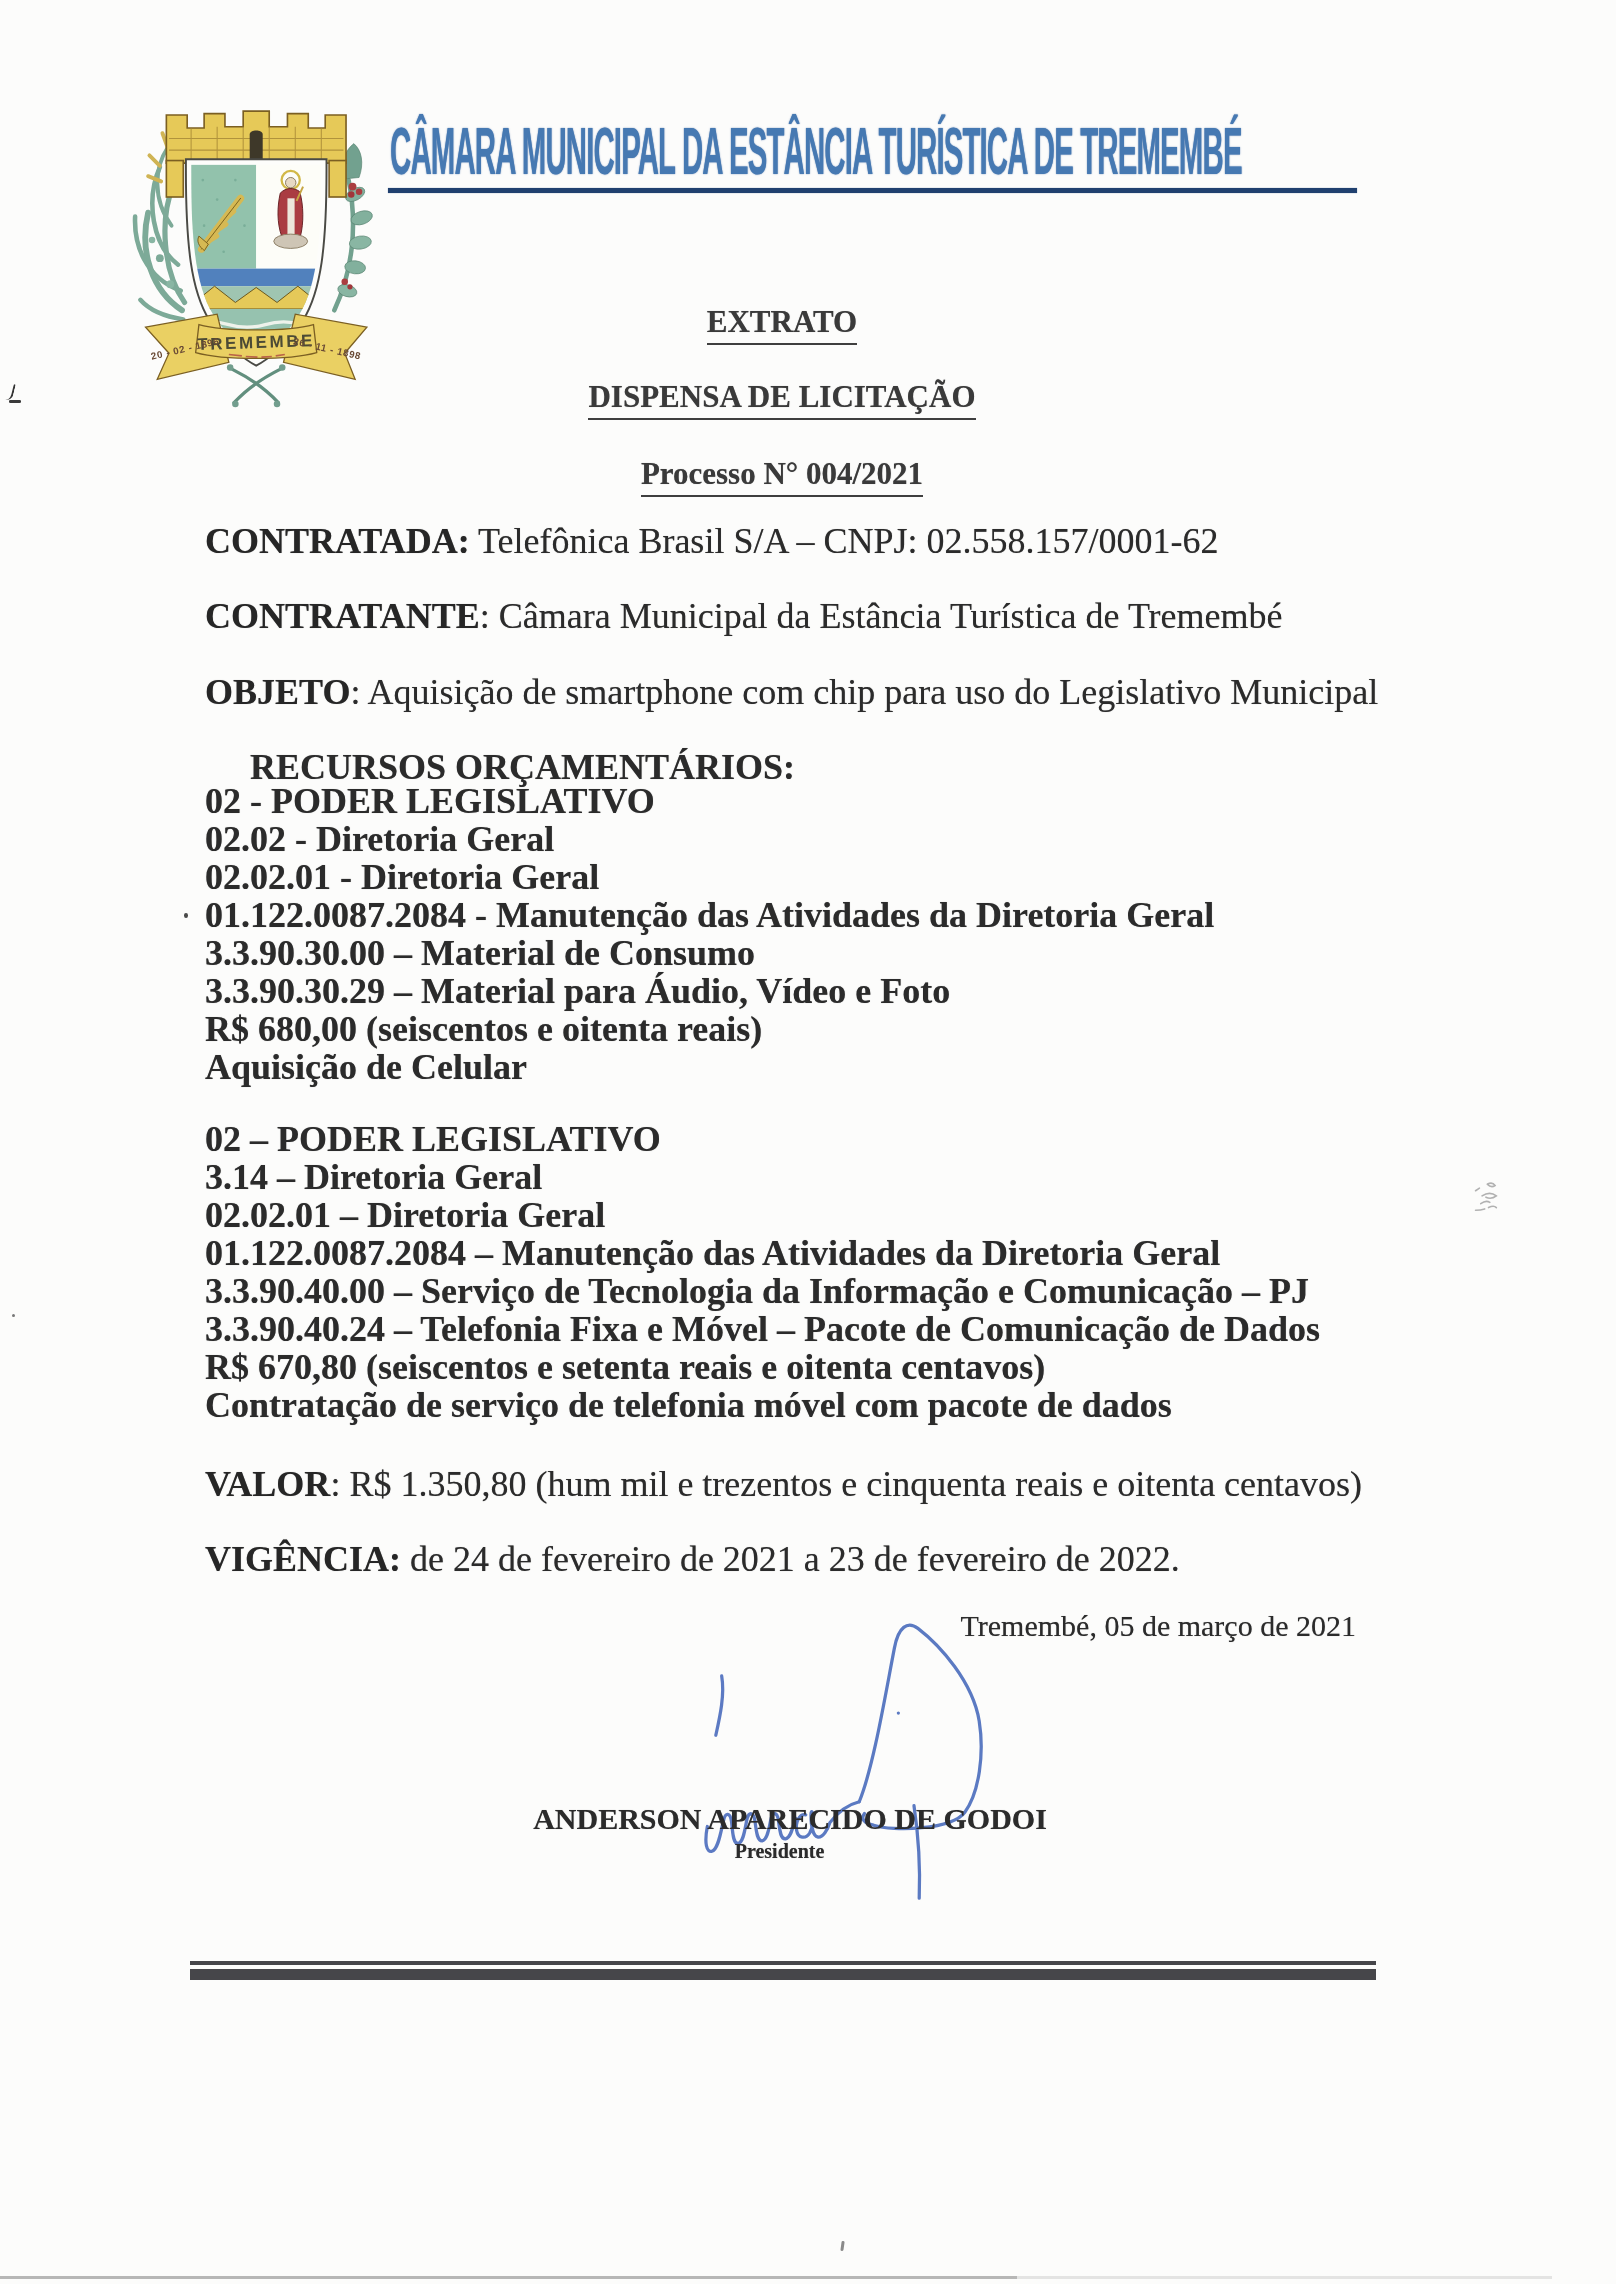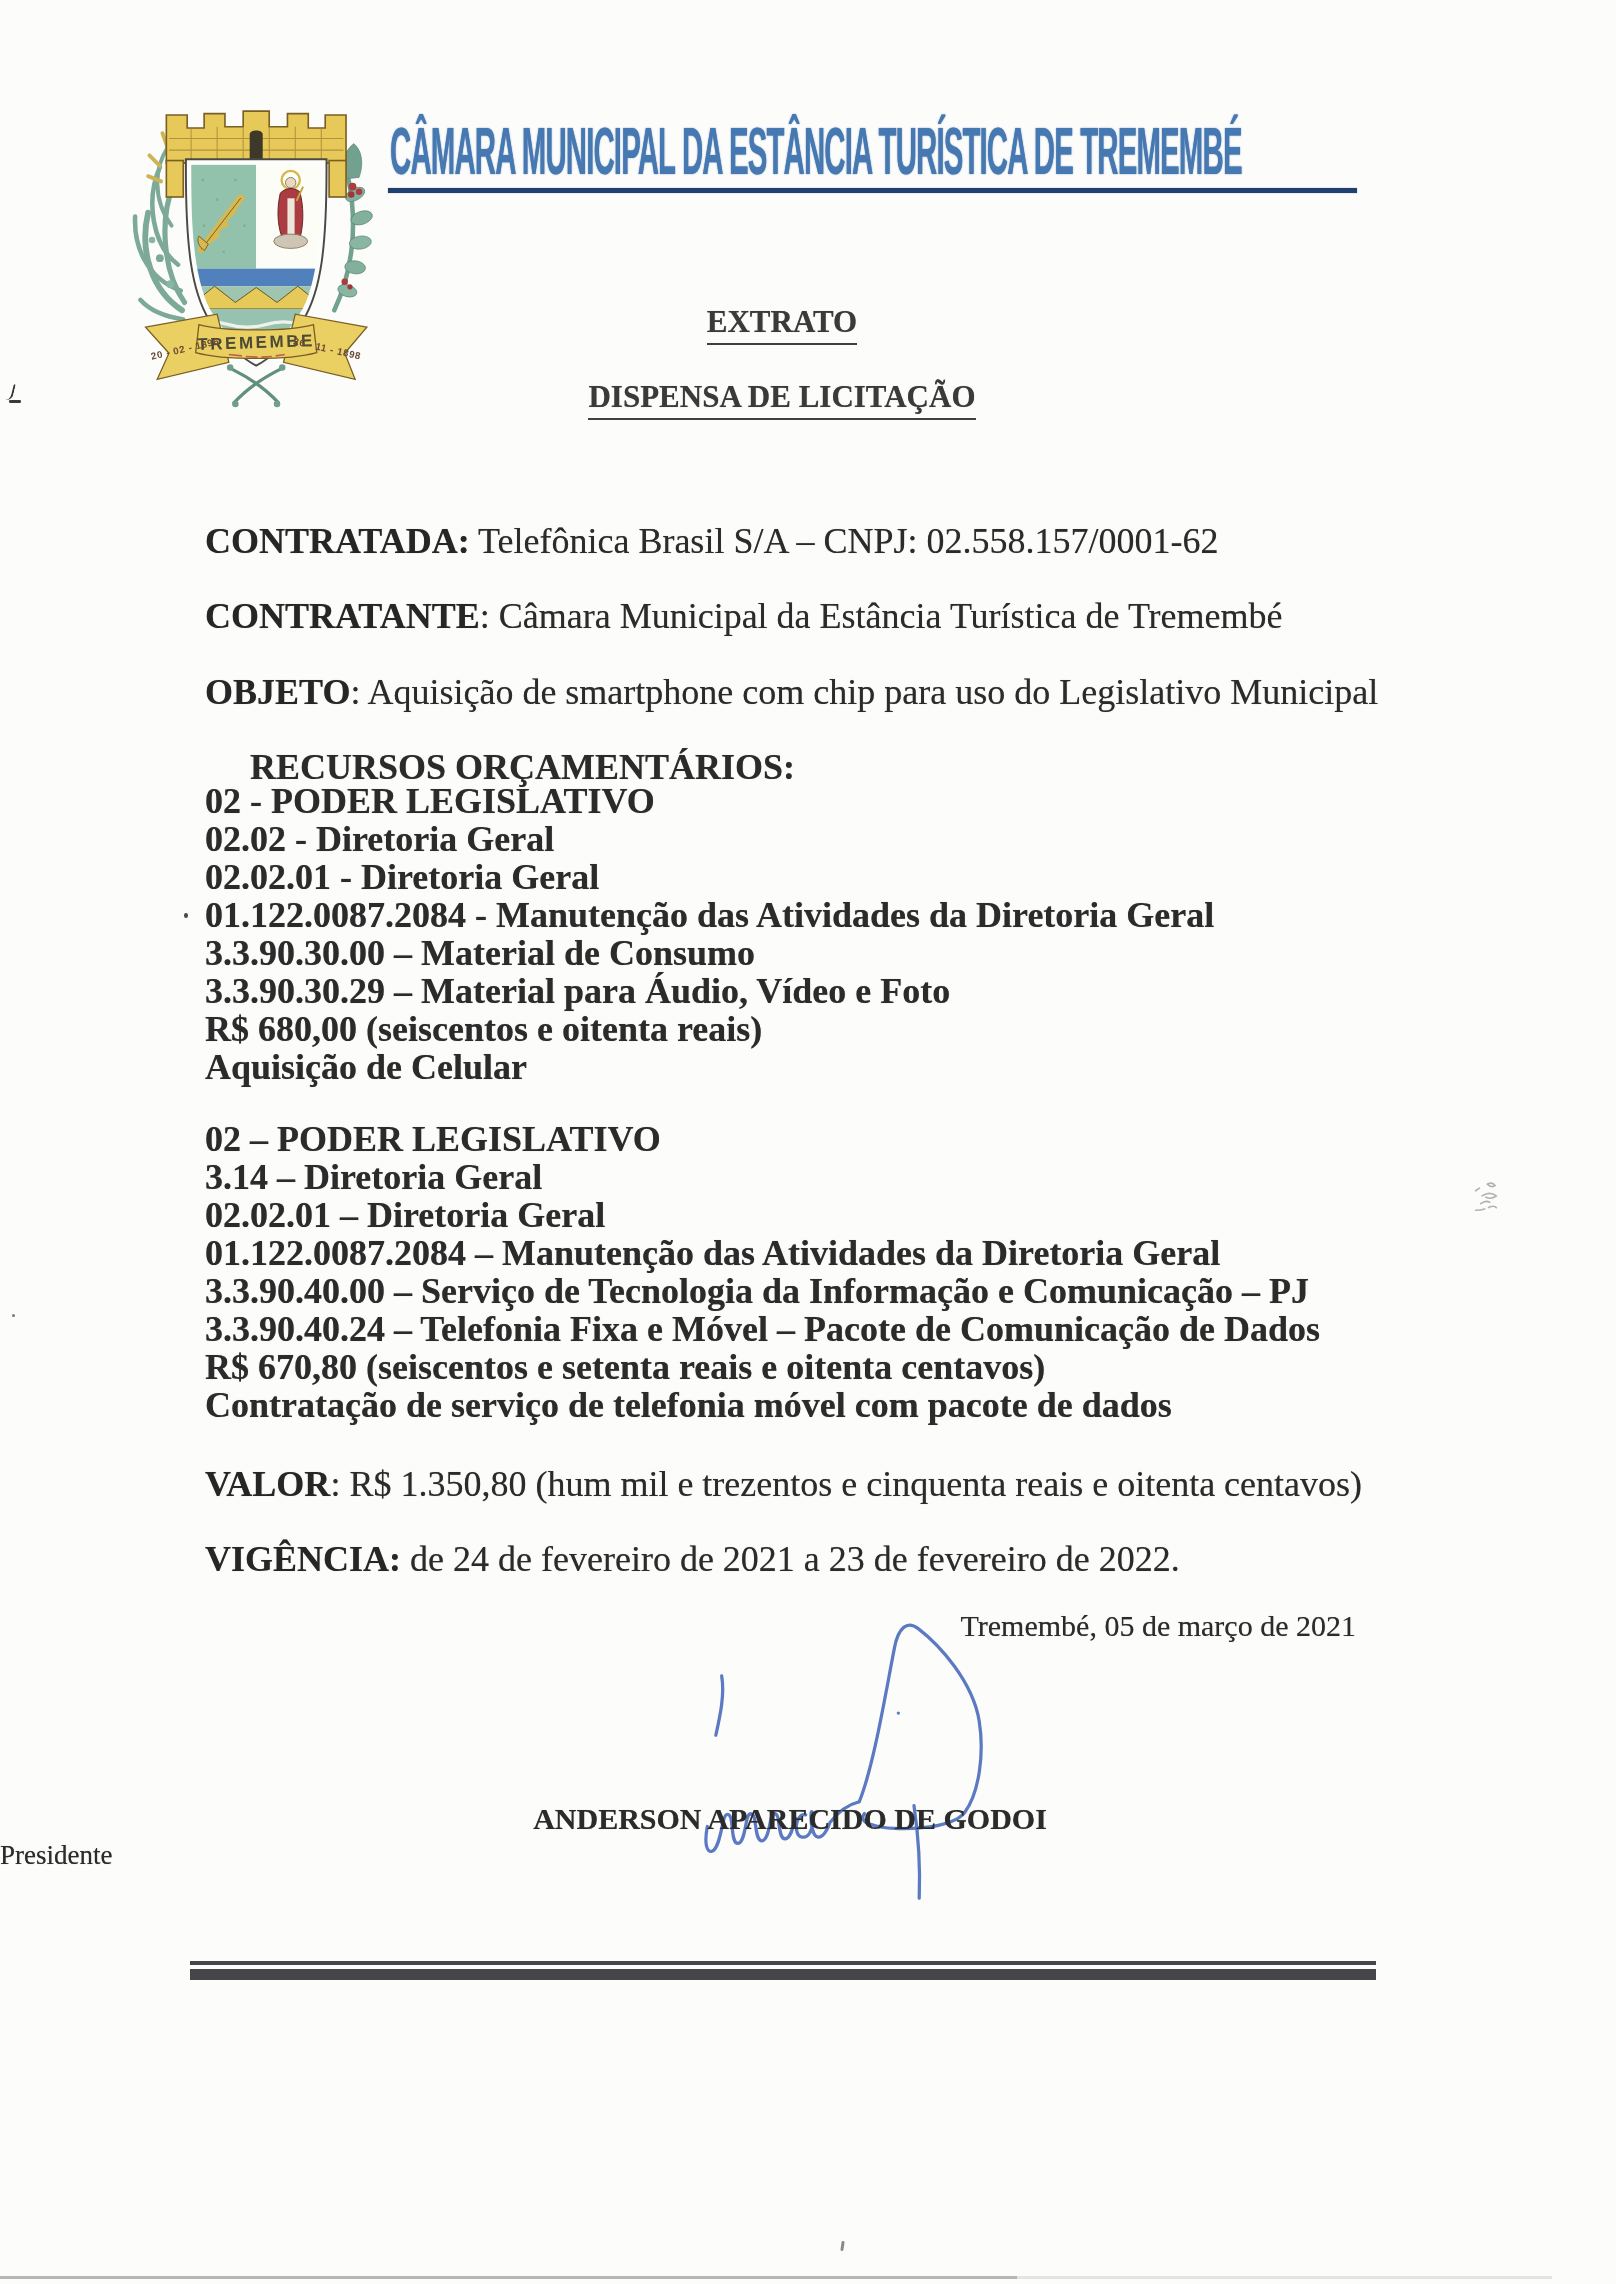--- a/index.html
+++ b/index.html
@@ -50,22 +50,22 @@
   .b1{ top:782px; }
   .b2{ top:1120px; }
 
   .l-valor{ top:1463px; }
   .l-vigencia{ top:1538px; }
 
   .place-date{ position:absolute; right:261px; top:1609px; font-size:30px; white-space:nowrap; }
 
   .signer-name{ position:absolute; left:8px; top:1802px; width:1564px; text-align:center;
                 font-weight:bold; font-size:30px; }
-  .signer-title{ position:absolute; left:0; top:1840px; width:1559px; 
-                 font-weight:normal; font-size:27px; }
+  .signer-title{ position:absolute; left:0; top:1840px; width:1559px; text-align:center;
+                 font-weight:bold; font-size:20px; }
 
   .sig-svg{ position:absolute; left:678px; top:1597px; }
 
   
   .crest-svg{ position:absolute; left:126px; top:95px; filter:blur(0.3px) saturate(.92); }
 
   
   .bar-thin { position:absolute; left:190px; top:1961px; width:1186px; height:3.9px;  background:#46464a; }
   .bar-thick{ position:absolute; left:190px; top:1969px; width:1186px; height:11px; background:#46464a; }
 
@@ -196,20 +196,23 @@
 
   <div class="org-title">CÂMARA MUNICIPAL DA ESTÂNCIA TURÍSTICA DE TREMEMBÉ</div>
   <div class="org-underline"></div>
 
   <div class="heading h-extrato scan-text">
     <span>EXTRATO</span>
   </div>
   <div class="heading h-dispensa scan-text">
     <span>DISPENSA DE LICITAÇÃO</span>
   </div>
+  <div class="heading h-processo scan-text">
+    <span>Processo N° 004/2021</span>
+  </div>
 
   <div class="line l-contratada scan-text"><b>CONTRATADA:</b><span> Telefônica Brasil S/A – CNPJ: 02.558.157/0001-62</span></div>
 
   <div class="line l-contratante scan-text"><b>CONTRATANTE</b><span>: Câmara Municipal da Estância Turística de Tremembé</span></div>
 
   <div class="line l-objeto scan-text"><b>OBJETO</b><span>: Aquisição de smartphone com chip para uso do Legislativo Municipal</span></div>
 
   <div class="line l-recursos scan-text">RECURSOS ORÇAMENTÁRIOS:</div>
 
   <div class="budget b1 scan-text">

